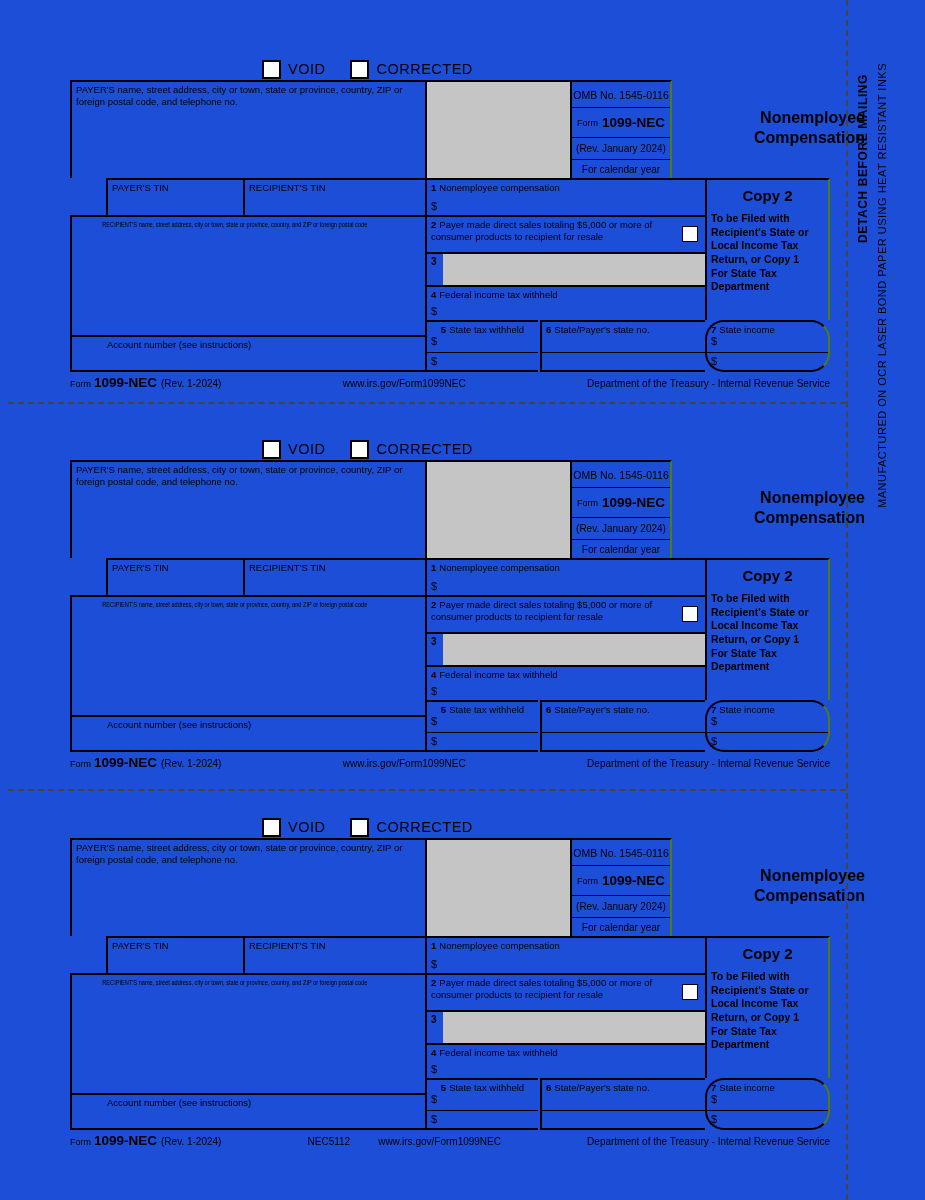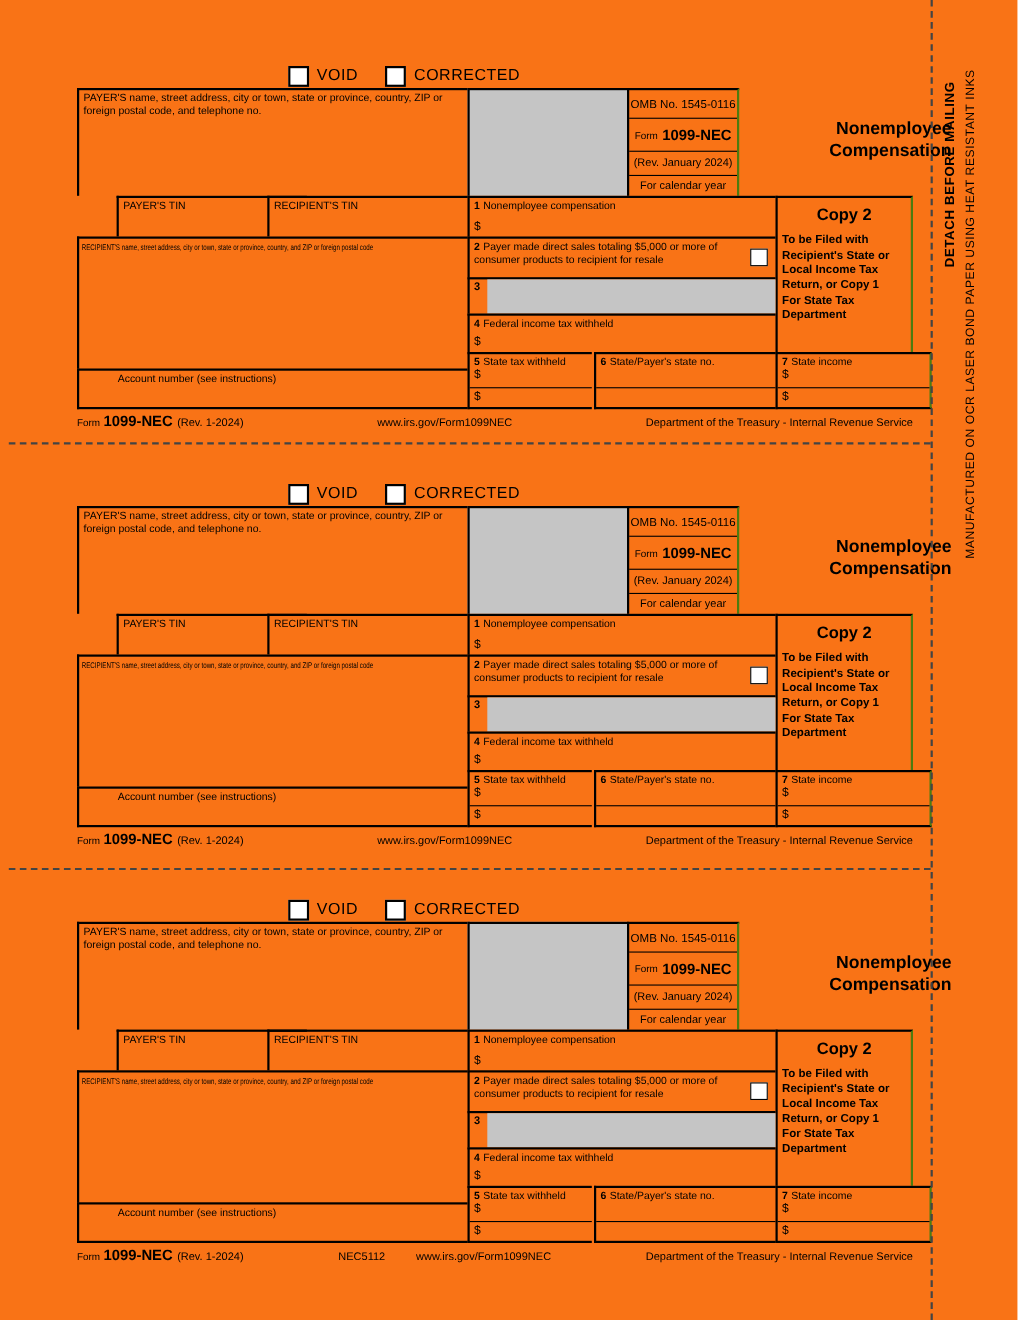--- a/index.html
+++ b/index.html
@@ -1,16 +1,16 @@
 <!DOCTYPE html>
 <html style="--shaded: #c5c5c5;"><head>
 <meta charset="utf-8">
 <style>
   html,body{margin:0;padding:0;background:#fff;}
-  .page{position:relative;width:925px;height:1200px;background:#f97316;overflow:hidden;
+  .page{position:relative;width:925px;height:1200px;background:#1d4ed8;overflow:hidden;
         font-family:"Liberation Sans",sans-serif;color:#000;}
   .copy{position:absolute;left:70px;width:760px;}
   
   .checkrow{display:flex;align-items:center;gap:7px;margin-left:192px;height:18px;}
   .chk{width:15px;height:15px;border:2px solid #000;background:#fff;display:inline-block;flex:none;}
   .chklbl{font-size:14.5px;letter-spacing:.5px;margin-right:18px;}
   
   .formbox{position:relative;width:760px;height:292px;margin-top:2px;}
   .cell{position:absolute;box-sizing:border-box;}
   .bt{border-top:2px solid #000;} .bl{border-left:2px solid #000;}
@@ -21,27 +21,27 @@
   .bnum{font-weight:bold;margin-right:3px;}
   .shade{background:var(--shaded,#c5c5c5);}
   .c-payer{left:0;top:0;width:355px;height:98px;}
   .c-grayTop{left:355px;top:0;width:145px;height:98px;}
   .c-omb{left:500px;top:0;width:102px;height:98px;}
   .c-title{left:602px;top:0;width:158px;height:98px;margin-left:37px;}
   .c-ptin{left:0;top:98px;width:173px;height:37px;margin-left:36px;}
   .c-rtin{left:173px;top:98px;width:182px;height:37px;}
   .c-box1{left:355px;top:98px;width:280px;height:37px;}
   .c-copy{left:635px;top:98px;width:125px;height:142px;}
-  .c-recip{left:0;top:135px;width:355px;height:120px;}
+  .c-recip{left:0;top:135px;width:355px;height:120px;padding-left:28px;}
   .c-box2{left:355px;top:135px;width:280px;height:37px;}
   .c-box3{left:355px;top:172px;width:280px;height:33px;}
   .c-box4{left:355px;top:205px;width:280px;height:35px;}
-  .c-box5{left:355px;top:240px;width:113px;height:52px;}
+  .c-box5{left:355px;top:240px;width:113px;height:52px;text-align:center;}
   .c-box6{left:470px;top:240px;width:165px;height:52px;}
-  .c-box7{left:635px;top:240px;width:142px;height:52px;}
+  .c-box7{left:635px;top:240px;width:125px;height:52px;border-radius:19px;}
   .c-acct{left:0;top:255px;width:355px;height:37px;padding-left:31px;}
   .omb-row{display:flex;align-items:center;justify-content:center;font-size:10px;text-align:center;}
   .r1{height:25px;border-bottom:1px solid #000;font-size:10.5px;}
   .r2{height:29px;border-bottom:1px solid #000;}
   .r3{height:21px;border-bottom:1px solid #000;}
   .r4{height:19px;}
   .small-form-word{font-size:9px;margin-right:4px;}
   .form-number{font-weight:bold;font-size:13.5px;}
   .form-title{font-weight:bold;font-size:16px;text-align:right;white-space:pre-line;
               line-height:1.25;margin-top:28px;padding-right:2px;}

